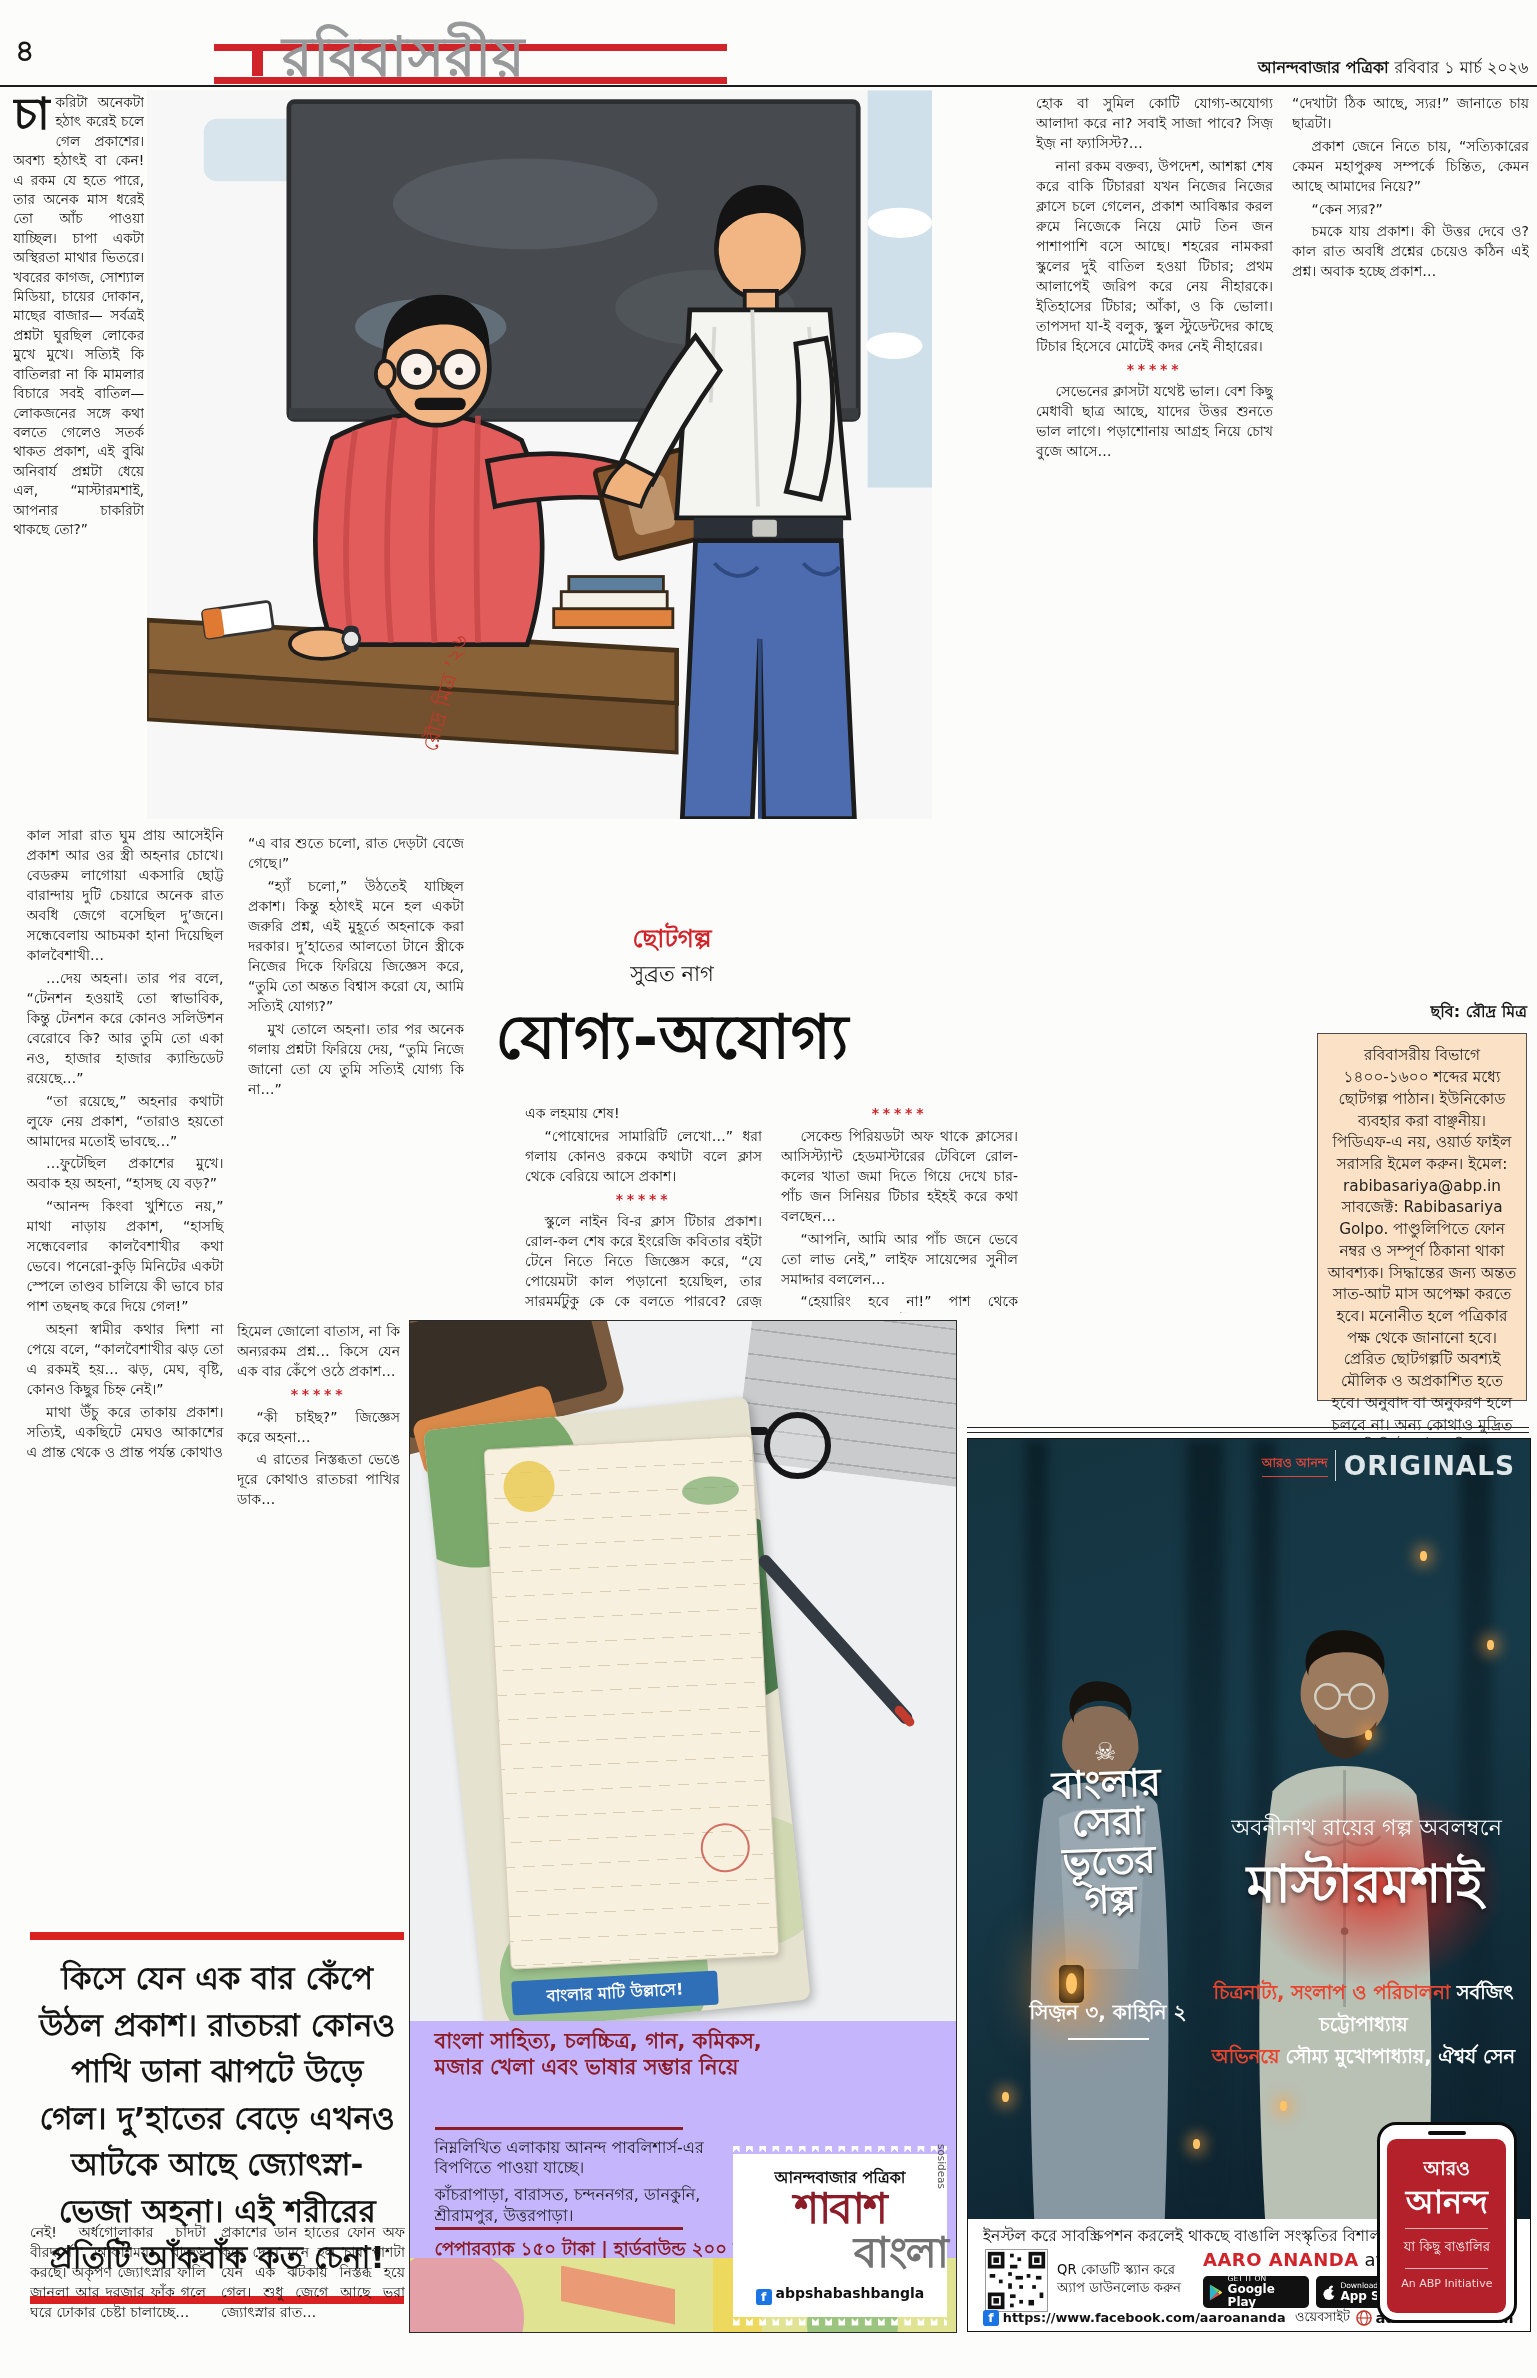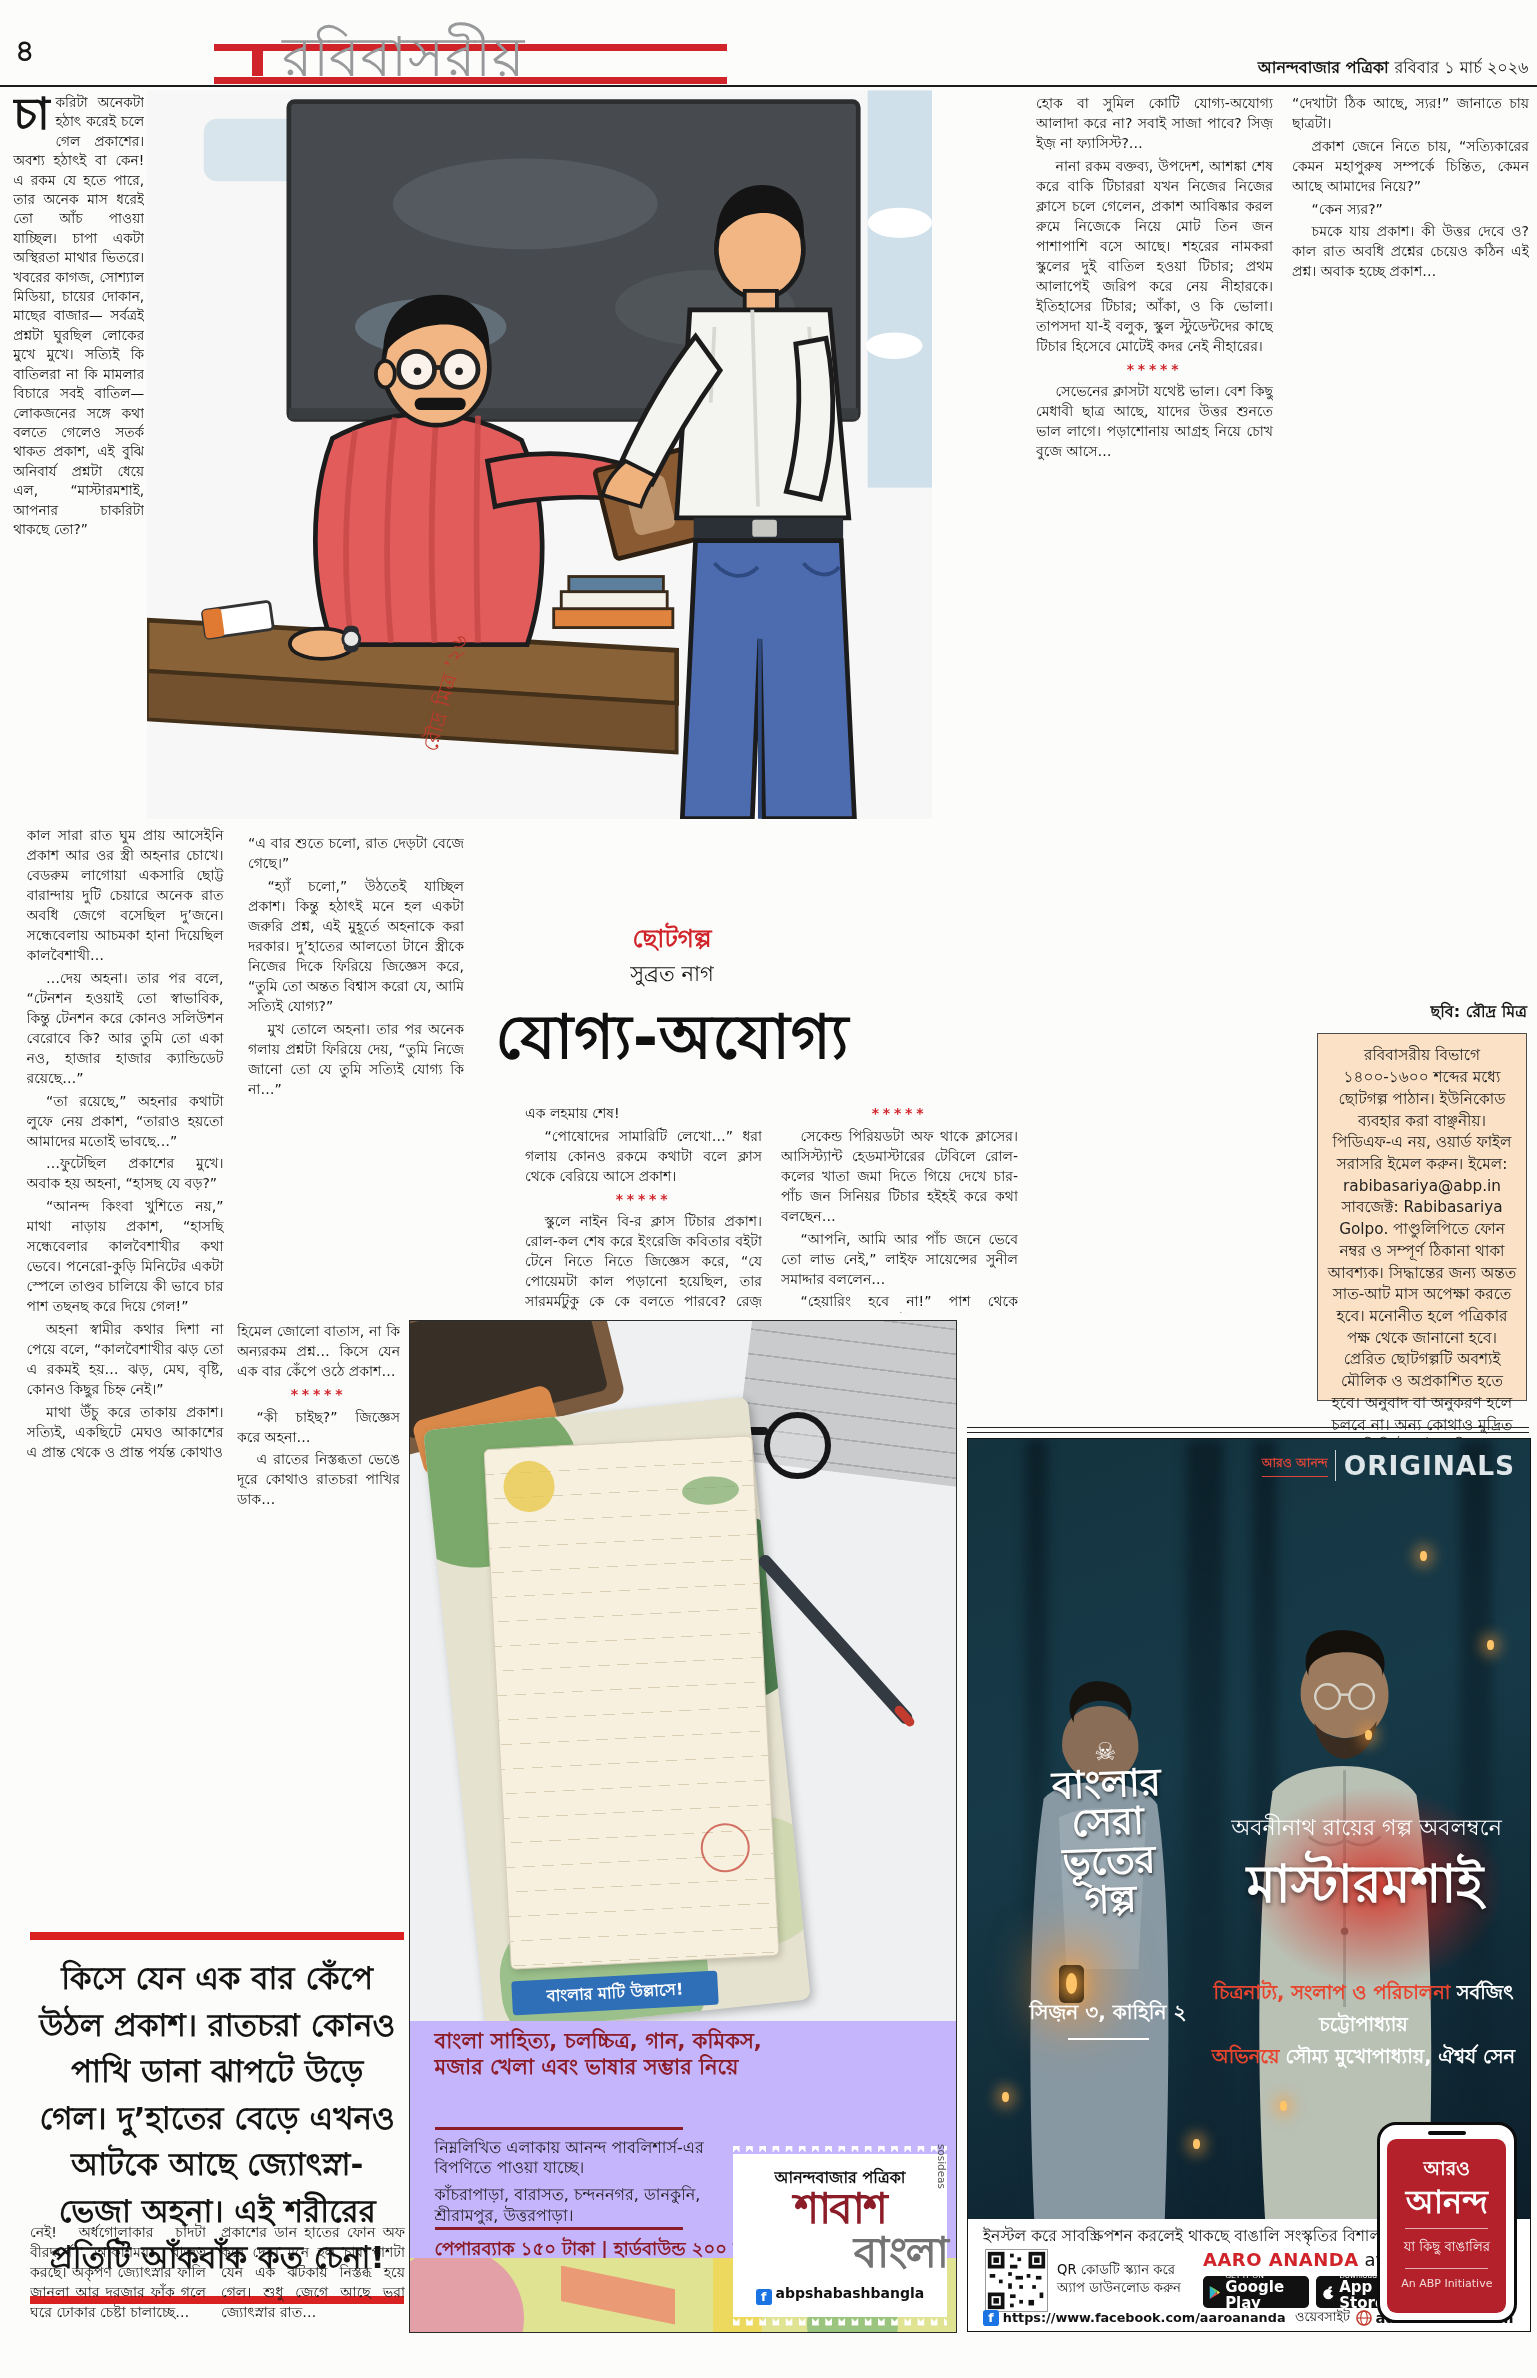--- a/index.html
+++ b/index.html
@@ -6,21 +6,21 @@
   .page{position:relative;width:1538px;height:2378px;background:#fcfcfa;overflow:hidden;
         font-family:"DejaVu Sans",sans-serif;color:#161616;margin:0 auto;}
   .abs{position:absolute;}
 
   
   .pgnum{left:15px;top:26.5px;font-size:30px;font-weight:bold;}
   .masthead-wrap{left:214px;top:23px;width:513px;height:61px;}
   .mh-bar{position:absolute;left:0;width:100%;height:6.6px;background:#d0242a;}
   .mh-bar.top{top:21px;} .mh-bar.bot{top:54px;}
   .mh-mark{position:absolute;left:38px;top:26.5px;width:11.4px;height:26.5px;background:#d0242a;}
-  .mh-text{position:absolute;left:68px;top:-7.6px;font-size:55px;font-weight:normal;color:#97999b;
+  .mh-text{position:absolute;left:68px;top:-7.6px;font-size:55px;font-weight:bold;color:#97999b;
            letter-spacing:0.9px;white-space:nowrap;}
   .dateline{right:9.5px;top:55px;font-size:16px;white-space:nowrap;}
   .dateline b{margin-right:5.7px;}
   .header-rule{left:0;top:85px;width:1538px;height:1.9px;background:#1c1c1c;}
 
   
   .col{font-size:14px;line-height:20px;text-align:justify;overflow:hidden;}
   .col p{margin:0 0 2.8px 0;text-indent:1.4em;}
   .col p:first-child{text-indent:0;}
   .sep{color:#d0242a;text-align:center;letter-spacing:3.8px;font-weight:bold;text-indent:0 !important;}
@@ -148,21 +148,21 @@
   .sr-cred .w{font-weight:bold;}
   .sr-strip{position:absolute;left:0;right:0;bottom:0;height:112px;background:#fff;color:#111;}
   .sr-install{position:absolute;left:15px;top:4.7px;font-size:15.6px;}
   .sr-qr{position:absolute;left:17px;top:30px;width:61px;height:61px;border:0.9px solid #999;}
   .sr-qrcap{position:absolute;left:89px;top:42px;font-size:13.2px;line-height:18px;}
   .sr-appname{position:absolute;left:235px;top:30px;font-size:18px;}
   .sr-appname b{color:#d0242a;letter-spacing:0.5px;}
   .badge{position:absolute;top:57px;width:106px;height:32px;background:#111;border-radius:4.7px;color:#fff;
          display:flex;align-items:center;padding:0 5.7px;box-sizing:border-box;}
   .badge .txt{margin-left:4.7px;line-height:1.05;}
-  .badge .s{font-size:7.6px;display:block;} .badge .b{font-size:15px;font-weight:bold;display:block;}
+  .badge .s{font-size:7.6px;display:block;} .badge .b{font-size:12px;font-weight:bold;display:block;}
   .bdg-gp{left:235px;} .bdg-as{left:348px;}
   .sr-links{position:absolute;left:15px;top:88px;font-size:12.8px;display:flex;align-items:center;white-space:nowrap;}
   .sr-links .url{font-weight:bold;margin-right:9.5px;}
   .sr-links .wl{margin-right:5.7px;}
   .sr-links .site{font-weight:bold;font-size:14.7px;margin-left:3.8px;}
   .phone{position:absolute;right:13.2px;bottom:7.6px;width:140px;height:201px;background:#fff;border:3.8px solid #0c0c0c;
          border-radius:19px;padding:4.7px;box-sizing:border-box;z-index:5;}
   .phone::before{content:"";position:absolute;left:50%;top:5.7px;width:38px;height:3.8px;background:#0c0c0c;border-radius:1.9px;transform:translateX(-50%);}
   .ph-screen{position:absolute;left:7.6px;top:13.2px;right:7.6px;bottom:7.6px;background:#b4212a;border-radius:9.5px;
              color:#fff;text-align:center;overflow:hidden;}

